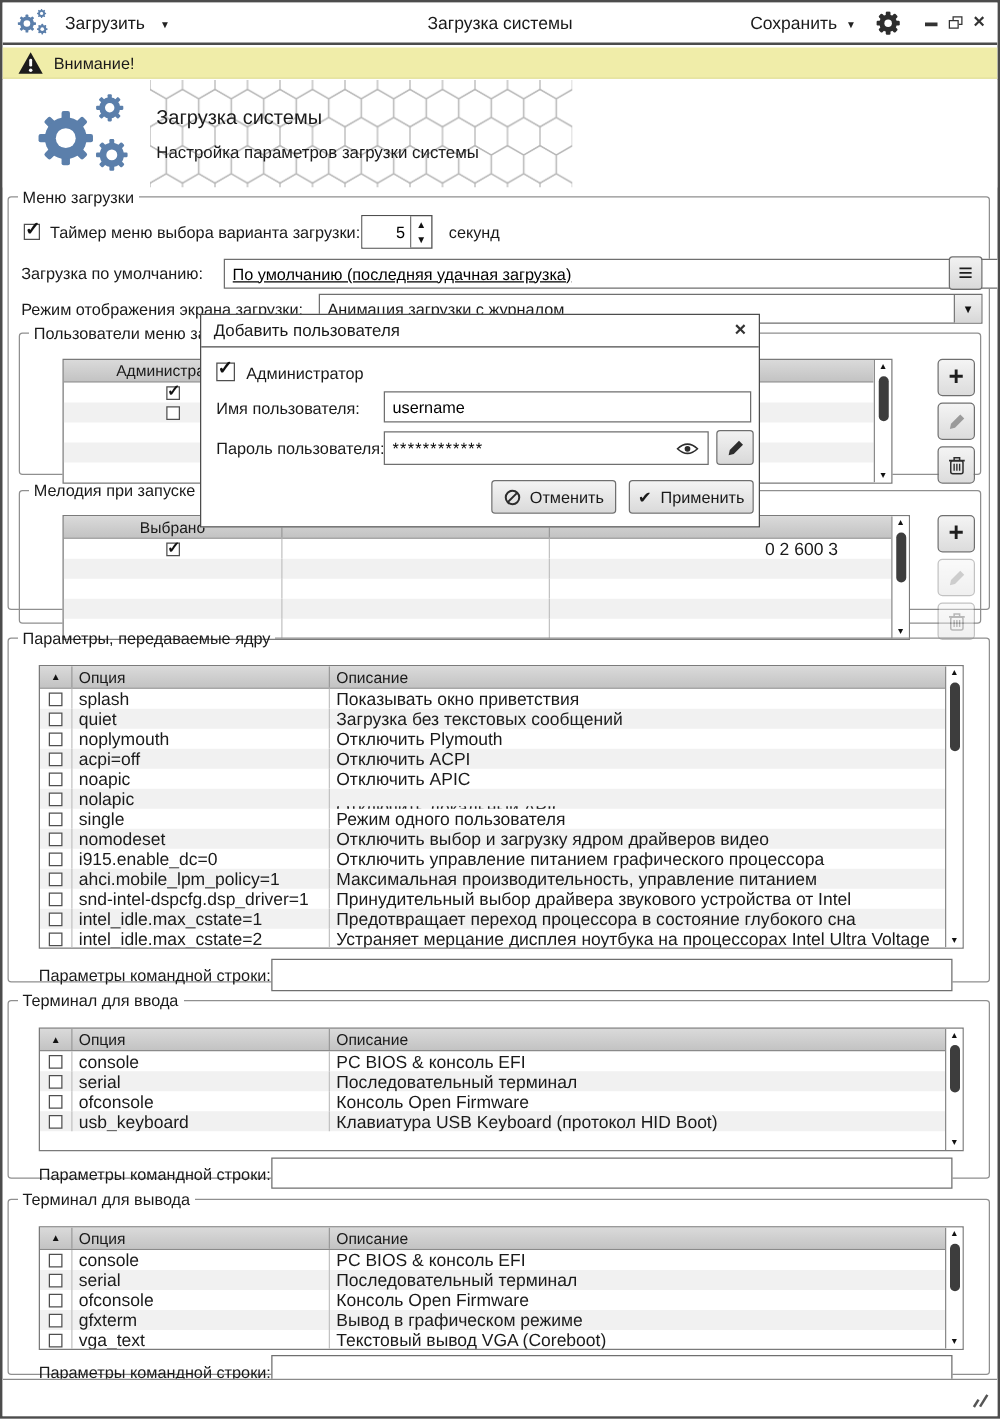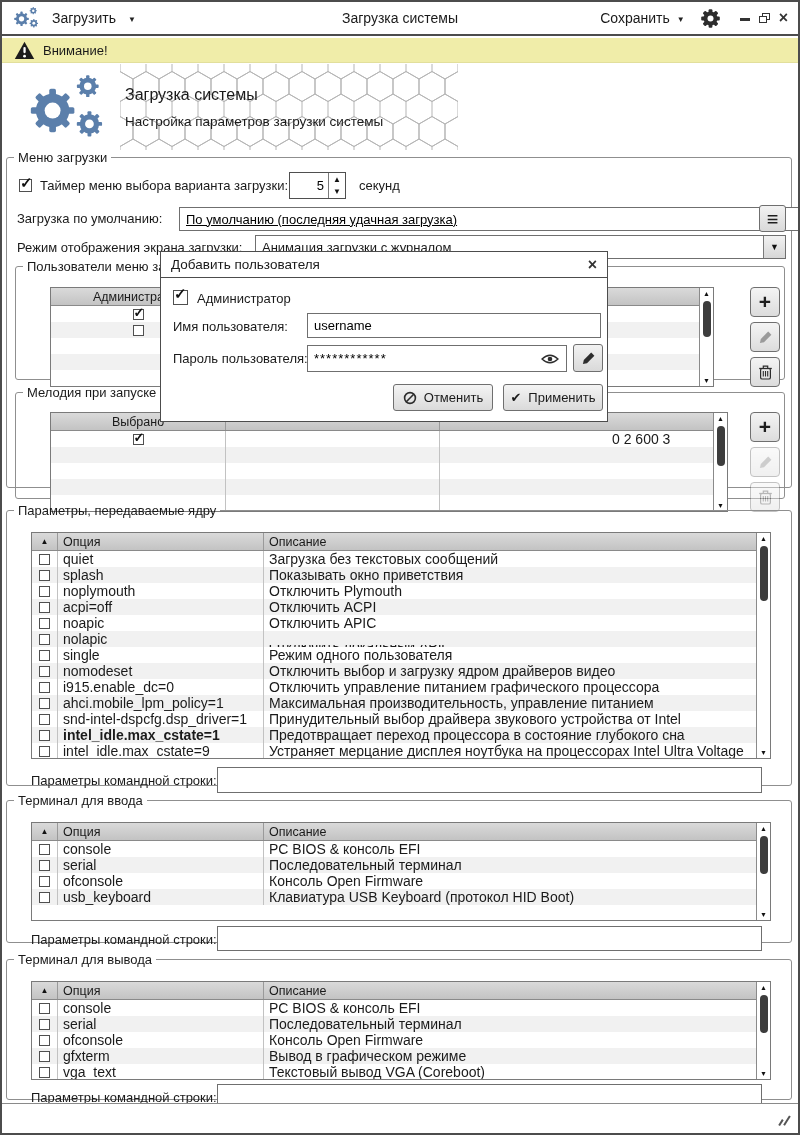--- a/index.html
+++ b/index.html
@@ -424,34 +424,34 @@
           <div class="th center" style="width:26px;">
               <span class="sort-glyph">▲</span>
             </div>
           <div class="th" style="width:206px;">Опция</div>
           <div class="th" style="flex:1;">Описание</div>
         </div>
         <div class="tr">
             <div class="td center" style="width:26px;">
               <span class="cb small"></span>
             </div>
+            <div class="td" style="width:206px;">splash</div>
+            <div class="td" style="flex:1;">Показывать окно приветствия</div>
+          </div>
+        <div class="tr">
+            <div class="td center" style="width:26px;">
+              <span class="cb small"></span>
+            </div>
             <div class="td" style="width:206px;">quiet</div>
             <div class="td" style="flex:1;">Загрузка без текстовых сообщений</div>
           </div>
         <div class="tr">
             <div class="td center" style="width:26px;">
               <span class="cb small"></span>
             </div>
-            <div class="td" style="width:206px;">splash</div>
-            <div class="td" style="flex:1;">Показывать окно приветствия</div>
-          </div>
-        <div class="tr">
-            <div class="td center" style="width:26px;">
-              <span class="cb small"></span>
-            </div>
             <div class="td" style="width:206px;">noplymouth</div>
             <div class="td" style="flex:1;">Отключить Plymouth</div>
           </div>
         <div class="tr">
             <div class="td center" style="width:26px;">
               <span class="cb small"></span>
             </div>
             <div class="td" style="width:206px;">acpi=off</div>
             <div class="td" style="flex:1;">Отключить ACPI</div>
           </div>
@@ -501,28 +501,28 @@
             <div class="td center" style="width:26px;">
               <span class="cb small"></span>
             </div>
             <div class="td" style="width:206px;">snd-intel-dspcfg.dsp_driver=1</div>
             <div class="td" style="flex:1;">Принудительный выбор драйвера звукового устройства от Intel</div>
           </div>
         <div class="tr">
             <div class="td center" style="width:26px;">
               <span class="cb small"></span>
             </div>
-            <div class="td" style="width:206px;font-weight:bold;">intel_idle.max_cstate=1</div>
+            <div class="td" style="width:206px;">intel_idle.max_cstate=1</div>
             <div class="td" style="flex:1;">Предотвращает переход процессора в состояние глубокого сна</div>
           </div>
         <div class="tr">
             <div class="td center" style="width:26px;">
               <span class="cb small"></span>
             </div>
-            <div class="td" style="width:206px;">intel_idle.max_cstate=9</div>
+            <div class="td" style="width:206px;">intel_idle.max_cstate=2</div>
             <div class="td" style="flex:1;text-align:right;">Устраняет мерцание дисплея ноутбука на процессорах Intel Ultra Voltage</div>
           </div>
       </div>
       <div class="vscroll">
         <span class="sb-btn">▲</span>
         <div class="sb-track">
             <div class="sb-thumb" style="top:2px; height:55px;"></div>
           </div>
         <span class="sb-btn">▼</span>
       </div>

